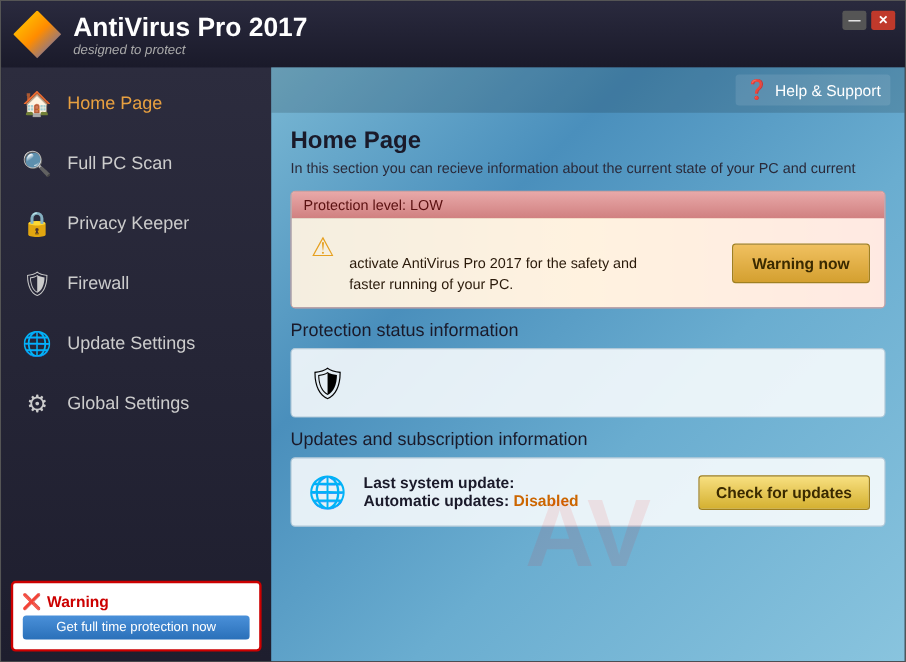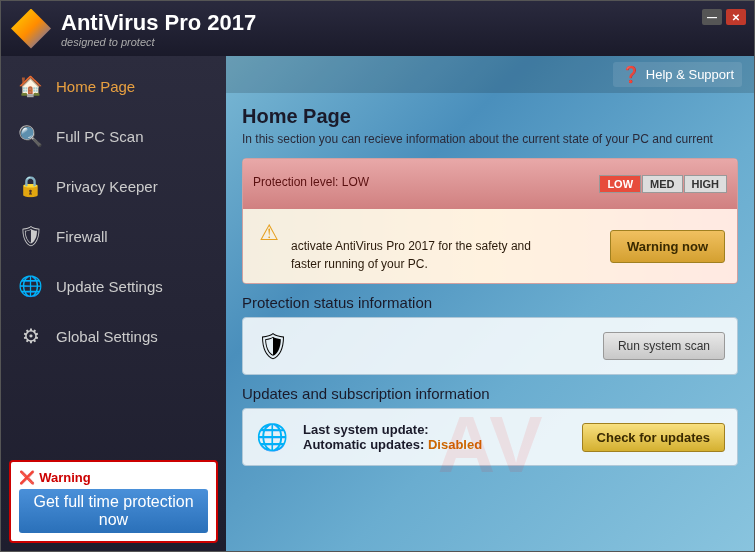--- a/index.html
+++ b/index.html
@@ -77,21 +77,21 @@
       border-radius: 4px;
       font-size: 11px;
     }
     .warning-title {
       display: flex; align-items: center; gap: 4px;
       color: #cc0000; font-weight: bold; font-size: 13px; margin-bottom: 4px;
     }
     .warning-text { color: #333; font-size: 11px; margin-bottom: 6px; }
     .warning-btn {
       background: linear-gradient(to bottom, #4a90d9, #2a70b9);
-      color: white; border: none; padding: 4px 8px; font-size: 16px;
+      color: white; border: none; padding: 4px 8px; font-size: 11px;
       cursor: pointer; border-radius: 3px; width: 100%;
     }
 
     
     .content {
       flex: 1;
       background: linear-gradient(135deg, #7ab8d4 0%, #4a8fbc 30%, #6aadd0 60%, #89c4de 100%);
       position: relative;
       overflow: hidden;
       display: flex;
@@ -119,22 +119,22 @@
     
     .protection-banner {
       background: linear-gradient(to right, #c8e6c9, #fff9c4, #ffcdd2);
       border: 1px solid #d0a0a0;
       border-radius: 4px;
       margin-bottom: 10px;
       overflow: hidden;
     }
     .protection-header {
       background: linear-gradient(to bottom, #e8a8a8, #d08080);
-      padding: 16px 10px;
-      display: flex; justify-content: space-between; 
+      padding: 4px 10px;
+      display: flex; justify-content: space-between; align-items: center;
     }
     .protection-title { font-size: 12px; color: #5a1010; }
     .level-buttons { display: flex; gap: 1px; }
     .level-btn {
       padding: 2px 7px; font-size: 11px; font-weight: bold;
       border: 1px solid #999; cursor: pointer;
     }
     .level-low { background: #e74c3c; color: white; }
     .level-med { background: #ddd; color: #333; }
     .level-high { background: #ddd; color: #333; }
@@ -283,45 +283,39 @@
         </button>
       </div>
 
       <div class="content-body">
         <div class="page-title">Home Page</div>
         <div class="page-desc">In this section you can recieve information about the current state of your PC and current</div>
 
         <div class="protection-banner">
           <div class="protection-header">
             <span class="protection-title">Protection level: LOW</span>
-            <div class="level-buttons">
-              <button class="level-btn level-low">LOW</button>
-              <button class="level-btn level-med">MED</button>
-              <button class="level-btn level-high">HIGH</button>
-            </div>
           </div>
           <div class="protection-content">
             <div class="protection-msg">
               <div class="warn-triangle"></div>
               <div class="protection-text">
                 <br>
                 <span>activate AntiVirus Pro 2017 for the safety and</span><br>
                 <span>faster running of your PC.</span>
               </div>
             </div>
             <button class="activate-btn">Warning now</button>
           </div>
         </div>
 
         <div class="section-title">Protection status information</div>
         <div class="status-card">
           <div class="status-left">
             <div class="status-icon">🛡</div>
           </div>
-          <button class="scan-btn">Run system scan</button>
         </div>
 
         <div class="section-title">Updates and subscription information</div>
         <div class="status-card">
           <div class="status-left">
             <div class="status-icon">🌐</div>
             <div class="status-info">
               <div class="status-row">
                 <span class="status-label">Last system update:</span>
                 <span></span>

